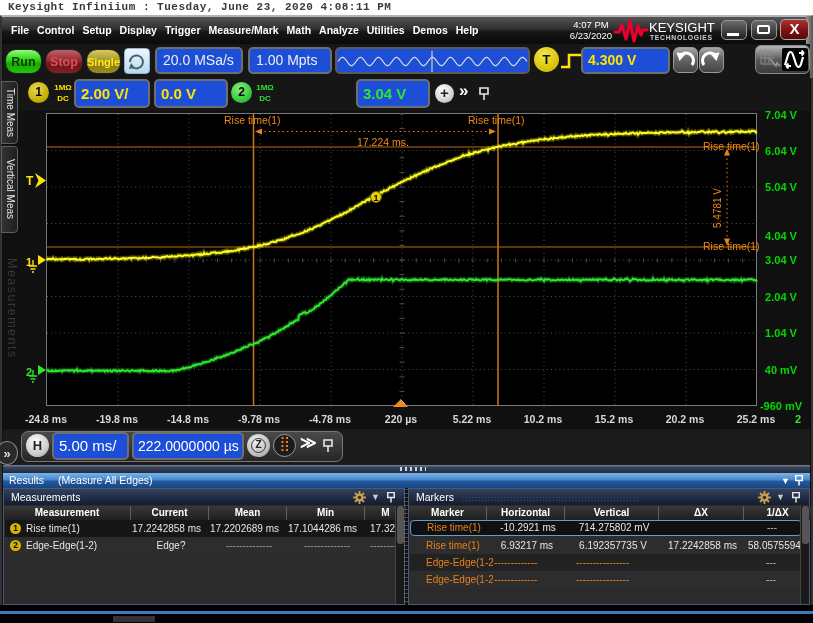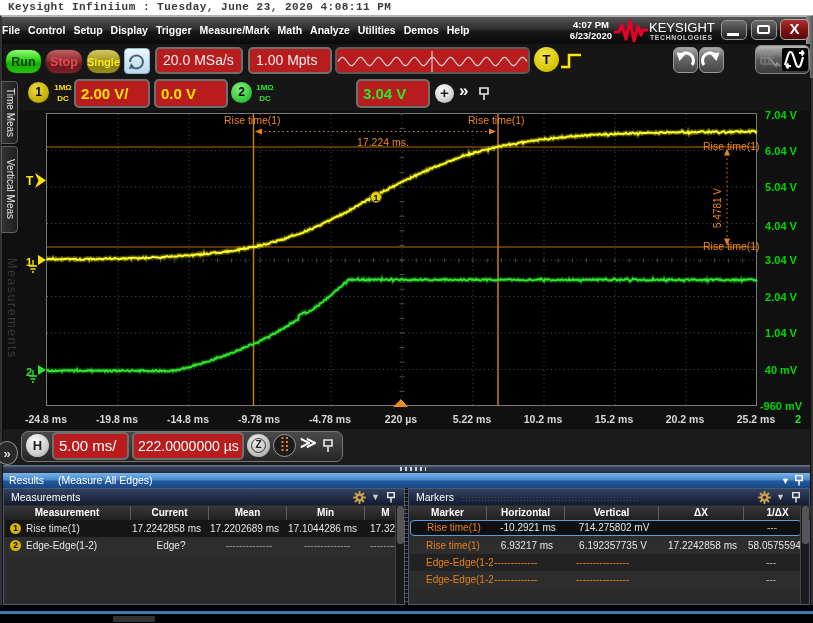--- a/index.html
+++ b/index.html
@@ -5,21 +5,21 @@
 html,body{width:813px;height:623px;overflow:hidden;background:#000}
 body{font-family:"Liberation Sans",sans-serif;position:relative}
 .abs{position:absolute}
 #titlebar{left:0;top:0;width:813px;height:15px;background:#fff;color:#3a3a3a;font-family:"Liberation Mono",monospace;font-size:11px;font-weight:bold;line-height:15px;padding-left:8px;letter-spacing:0.5px;white-space:nowrap}
 #frame{left:0;top:15px;width:813px;height:596px;background:#101010;border-left:2px solid #333;border-right:2px solid #333;border-top:2px solid #b5b5b5}
 #menubar{left:2px;top:17px;width:804px;height:27px;background:linear-gradient(#555 0%,#2e2e2e 45%,#161616 55%,#0a0a0a 100%);color:#fff;font-size:10.5px;font-weight:bold;line-height:27px;white-space:nowrap}
 #menubar span.mi{margin-left:8px}
 #toolbar{left:3px;top:44px;width:807px;height:34px;background:#161616}
 #chanrow{left:3px;top:78px;width:807px;height:33px;background:#161616}
 .pill{position:absolute;top:5px;height:25px;border-radius:11px;font-size:12.5px;font-weight:bold;text-align:center;line-height:25px}
-.blackbox{position:absolute;background:#b91c1c;border:2px solid #6f6f6f;border-radius:5px;color:#eee}
+.blackbox{position:absolute;background:#1d4ed8;border:2px solid #6f6f6f;border-radius:5px;color:#eee}
 .ybox{color:#ffe400;font-weight:bold}
 .gbox{color:#2ee52e;font-weight:bold}
 .chancirc{position:absolute;width:21px;height:21px;border-radius:50%;color:#000;font-size:12px;font-weight:bold;text-align:center;line-height:21px}
 #plot{left:46px;top:113px;width:711px;height:293px;background:#000;border:1px solid #7a7a7a}
 .vlab{position:absolute;left:756px;width:50px;text-align:center;color:#00d800;font-size:11px;font-weight:bold;height:12px;line-height:12px}
 .tlab{position:absolute;top:413px;width:60px;text-align:center;color:#d8d8d8;font-size:10.5px;font-weight:bold}
 .olab{position:absolute;color:#f08818;font-size:10.5px;white-space:nowrap}
 #hbar{left:3px;top:429px;width:807px;height:36px;background:#1b1b1b}
 #splitter{left:3px;top:465px;width:807px;height:8px;background:linear-gradient(#76849e,#3a4458 30%,#232b3d)}
 #resultshdr{left:3px;top:473px;width:807px;height:15px;background:linear-gradient(#7ab4e8 0%,#4688cc 45%,#2258a0 55%,#184680 100%);color:#fff;font-size:10.5px;line-height:15px}
@@ -28,22 +28,22 @@
 .trow{position:absolute;left:1px;height:17px;font-size:10px;line-height:17px;color:#e6e6e6}
 .orange{color:#e8821e}
 .cell{position:absolute;top:0;height:17px;white-space:nowrap}
 svg{position:absolute;overflow:visible}
 </style></head>
 <body>
 <div class="abs" id="titlebar">Keysight Infiniium : Tuesday, June 23, 2020 4:08:11 PM</div>
 <div class="abs" id="frame"></div>
 <div class="abs" style="left:806px;top:16px;width:7px;height:62px;background:linear-gradient(90deg,#999,#555)"></div>
 <div class="abs" id="menubar">
-  <span class="mi" style="margin-left:0">File</span><span class="mi">Control</span><span class="mi">Setup</span><span class="mi">Display</span><span class="mi">Trigger</span><span class="mi">Measure/Mark</span><span class="mi">Math</span><span class="mi">Analyze</span><span class="mi">Utilities</span><span class="mi">Demos</span><span class="mi">Help</span>
-  <div class="abs" style="left:560px;top:2px;width:58px;text-align:center;font-size:9.5px;line-height:11px;font-weight:bold">4:07 PM<br>6/23/2020</div>
+  <span class="mi" style="margin-left:9px">File</span><span class="mi">Control</span><span class="mi">Setup</span><span class="mi">Display</span><span class="mi">Trigger</span><span class="mi">Measure/Mark</span><span class="mi">Math</span><span class="mi">Analyze</span><span class="mi">Utilities</span><span class="mi">Demos</span><span class="mi">Help</span>
+  <div class="abs" style="left:560px;top:2px;width:58px;text-align:center;font-size:9.5px;line-height:11px;font-weight:normal">4:07 PM<br>6/23/2020</div>
   <svg style="left:612px;top:3px" width="34" height="22" viewBox="0 0 34 22">
       <path d="M1,12 L5,12 L8,5 L12,19 L16,1 L20,21 L24,6 L27,15 L29,10 L33,10" fill="none" stroke="#e8002d" stroke-width="3.2" stroke-linejoin="round" stroke-linecap="round"></path>
     </svg>
   <div class="abs" style="left:647px;top:4px;width:72px;font-size:13px;font-weight:normal;letter-spacing:0px;line-height:13px">KEYSIGHT</div>
   <div class="abs" style="left:648px;top:17px;width:72px;font-size:6.8px;color:#cfcfcf;letter-spacing:0.7px;line-height:7px">TECHNOLOGIES</div>
   <div class="abs" style="left:719px;top:3px;width:26px;height:20px;background:linear-gradient(#6a6a6a,#222);border:1.5px solid #999;border-radius:5px">
       <div class="abs" style="left:5px;top:12px;width:12px;height:3px;background:#fff"></div>
     </div>
   <div class="abs" style="left:749px;top:3px;width:26px;height:20px;background:linear-gradient(#6a6a6a,#222);border:1.5px solid #999;border-radius:5px">
       <div class="abs" style="left:5px;top:4px;width:13px;height:9px;border:2px solid #fff;border-radius:2px"></div>
@@ -65,20 +65,23 @@
   <div class="blackbox" style="left:332px;top:3px;width:195px;height:27px;border-color:#5a5a5a">
     <svg style="left:1px;top:1px" width="189" height="23" viewBox="0 0 189 23">
         <path d="M0,11.5 L1,10.1 L2,8.8 L3,7.9 L4,7.4 L5,7.4 L6,7.9 L7,8.8 L8,10.1 L9,11.5 L10,12.9 L11,14.2 L12,15.1 L13,15.6 L14,15.6 L15,15.1 L16,14.2 L17,12.9 L18,11.5 L19,10.1 L20,8.8 L21,7.9 L22,7.4 L23,7.4 L24,7.9 L25,8.8 L26,10.1 L27,11.5 L28,12.9 L29,14.2 L30,15.1 L31,15.6 L32,15.6 L33,15.1 L34,14.2 L35,12.9 L36,11.5 L37,10.1 L38,8.8 L39,7.9 L40,7.4 L41,7.4 L42,7.9 L43,8.8 L44,10.1 L45,11.5 L46,12.9 L47,14.2 L48,15.1 L49,15.6 L50,15.6 L51,15.1 L52,14.2 L53,12.9 L54,11.5 L55,10.1 L56,8.8 L57,7.9 L58,7.4 L59,7.4 L60,7.9 L61,8.8 L62,10.1 L63,11.5 L64,12.9 L65,14.2 L66,15.1 L67,15.6 L68,15.6 L69,15.1 L70,14.2 L71,12.9 L72,11.5 L73,10.1 L74,8.8 L75,7.9 L76,7.4 L77,7.4 L78,7.9 L79,8.8 L80,10.1 L81,11.5 L82,12.9 L83,14.2 L84,15.1 L85,15.6 L86,15.6 L87,15.1 L88,14.2 L89,12.9 L90,11.5 L91,10.1 L92,8.8 L93,7.9 L94,7.4 L95,7.4 L96,7.9 L97,8.8 L98,10.1 L99,11.5 L100,12.9 L101,14.2 L102,15.1 L103,15.6 L104,15.6 L105,15.1 L106,14.2 L107,12.9 L108,11.5 L109,10.1 L110,8.8 L111,7.9 L112,7.4 L113,7.4 L114,7.9 L115,8.8 L116,10.1 L117,11.5 L118,12.9 L119,14.2 L120,15.1 L121,15.6 L122,15.6 L123,15.1 L124,14.2 L125,12.9 L126,11.5 L127,10.1 L128,8.8 L129,7.9 L130,7.4 L131,7.4 L132,7.9 L133,8.8 L134,10.1 L135,11.5 L136,12.9 L137,14.2 L138,15.1 L139,15.6 L140,15.6 L141,15.1 L142,14.2 L143,12.9 L144,11.5 L145,10.1 L146,8.8 L147,7.9 L148,7.4 L149,7.4 L150,7.9 L151,8.8 L152,10.1 L153,11.5 L154,12.9 L155,14.2 L156,15.1 L157,15.6 L158,15.6 L159,15.1 L160,14.2 L161,12.9 L162,11.5 L163,10.1 L164,8.8 L165,7.9 L166,7.4 L167,7.4 L168,7.9 L169,8.8 L170,10.1 L171,11.5 L172,12.9 L173,14.2 L174,15.1 L175,15.6 L176,15.6 L177,15.1 L178,14.2 L179,12.9 L180,11.5 L181,10.1 L182,8.8 L183,7.9 L184,7.4 L185,7.4 L186,7.9 L187,8.8 L188,10.1 L189,11.5" fill="none" stroke="#dcdcdc" stroke-width="1.2"></path>
         <line x1="94" y1="1" x2="94" y2="22" stroke="#cfcfcf" stroke-width="1.2"></line>
       </svg>
   </div>
   <div class="abs" style="left:531px;top:3px;width:25px;height:25px;border-radius:50%;background:radial-gradient(circle at 40% 32%,#f2e74a,#d6c000 70%,#9a8a00);color:#111;font-weight:bold;font-size:13px;text-align:center;line-height:25px">T</div>
   <svg style="left:557px;top:8px" width="22" height="18" viewBox="0 0 22 18">
       <path d="M1,15 L9,15 L9,3 L21,3" fill="none" stroke="#ffe400" stroke-width="2.6"></path>
     </svg>
+  <div class="blackbox" style="left:578px;top:3px;width:89px;height:27px">
+      <span class="ybox" style="font-size:14px;line-height:23px;padding-left:5px;display:block">4.300 V</span>
+    </div>
   <div class="abs" style="left:670px;top:3px;width:25px;height:26px;background:linear-gradient(#a8a8a8,#6a6a6a 40%,#444);border:1.5px solid #999;border-radius:6px">
     <svg style="left:2px;top:3px" width="18" height="17" viewBox="0 0 18 17">
         <path d="M16,14 a7.5,7.5 0 0 0 -12,-9" fill="none" stroke="#fff" stroke-width="3"></path>
         <path d="M0.5,1.5 L10,2.5 L3.5,10 Z" fill="#fff"></path>
       </svg>
   </div>
   <div class="abs" style="left:696px;top:3px;width:25px;height:26px;background:linear-gradient(#a8a8a8,#6a6a6a 40%,#444);border:1.5px solid #999;border-radius:6px">
     <svg style="left:2px;top:3px" width="18" height="17" viewBox="0 0 18 17">
         <path d="M2,14 a7.5,7.5 0 0 1 12,-9" fill="none" stroke="#fff" stroke-width="3"></path>
         <path d="M17.5,1.5 L8,2.5 L14.5,10 Z" fill="#fff"></path>
@@ -251,21 +254,21 @@
       <path d="M12,3 L20,8 L12,13 z" fill="#2ee52e"></path>
       <path d="M7,8 v6 M3,14 h8 M4.5,17 h5 M6,20 h2" stroke="#2ee52e" stroke-width="1.4" fill="none"></path>
     </svg>
 <svg style="left:392px;top:399px" width="17" height="9" viewBox="0 0 17 9">
       <path d="M8.5,0.5 L16,8 L1,8 z" fill="#f08820"></path>
       <path d="M8.5,0.5 L13,5" stroke="#c0c0c0" stroke-width="1"></path>
     </svg>
 <div class="vlab" style="top:109px">7.04 V</div>
 <div class="vlab" style="top:145px">6.04 V</div>
 <div class="vlab" style="top:181px">5.04 V</div>
-<div class="vlab" style="top:220px">4.04 V</div>
+<div class="vlab" style="top:230px">4.04 V</div>
 <div class="vlab" style="top:254px">3.04 V</div>
 <div class="vlab" style="top:291px">2.04 V</div>
 <div class="vlab" style="top:327px">1.04 V</div>
 <div class="vlab" style="top:364px">40 mV</div>
 <div class="vlab" style="top:400px">-960 mV</div>
 <div class="tlab" style="left:16px">-24.8 ms</div>
 <div class="tlab" style="left:87px">-19.8 ms</div>
 <div class="tlab" style="left:158px">-14.8 ms</div>
 <div class="tlab" style="left:229px">-9.78 ms</div>
 <div class="tlab" style="left:300px">-4.78 ms</div>

